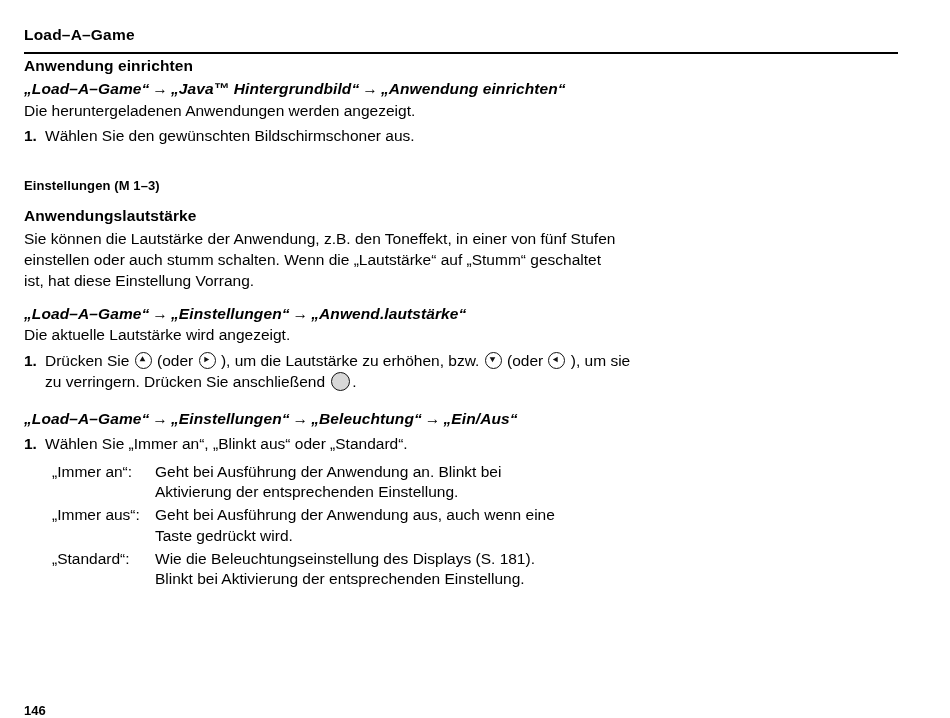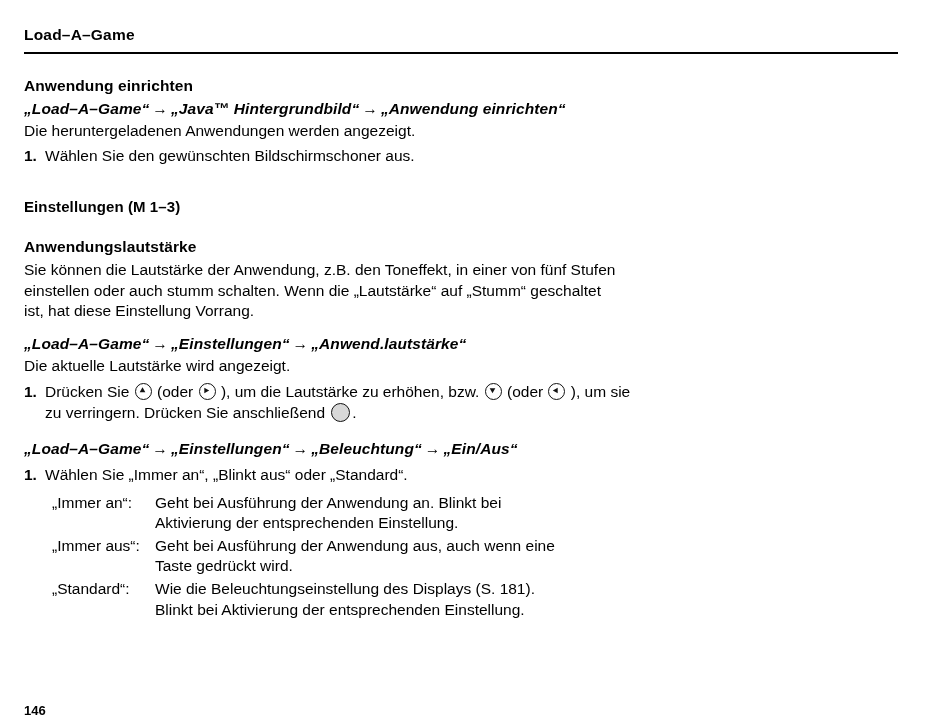--- a/index.html
+++ b/index.html
@@ -25,34 +25,34 @@
     font-size: 15.5px;
     font-weight: bold;
     letter-spacing: 0.2px;
     margin: 4px 0 0 0;
   }
   .header-rule {
     border-top: 2px solid #000;
     margin: 8px 0 0 0;
   }
   .content {
-    padding-top: 22px;
+    padding-top: 2px;
     font-size: 15.5px;
     line-height: 1.34;
   }
   h3.sec {
     font-size: 15.5px;
     font-weight: bold;
     margin: 0 0 2px 0;
     letter-spacing: 0.1px;
   }
   h2.bigsec {
-    font-size: 15px;
-    font-weight: bold;
-    margin: 30px 0 20px 0;
+    font-size: 13px;
+    font-weight: bold;
+    margin: 30px 0 12px 0;
     letter-spacing: 0.1px;
   }
   .path {
     font-weight: bold;
     font-style: italic;
     font-size: 15.5px;
     margin: 0 0 1px 0;
     letter-spacing: 0.1px;
   }
   .arrow {

